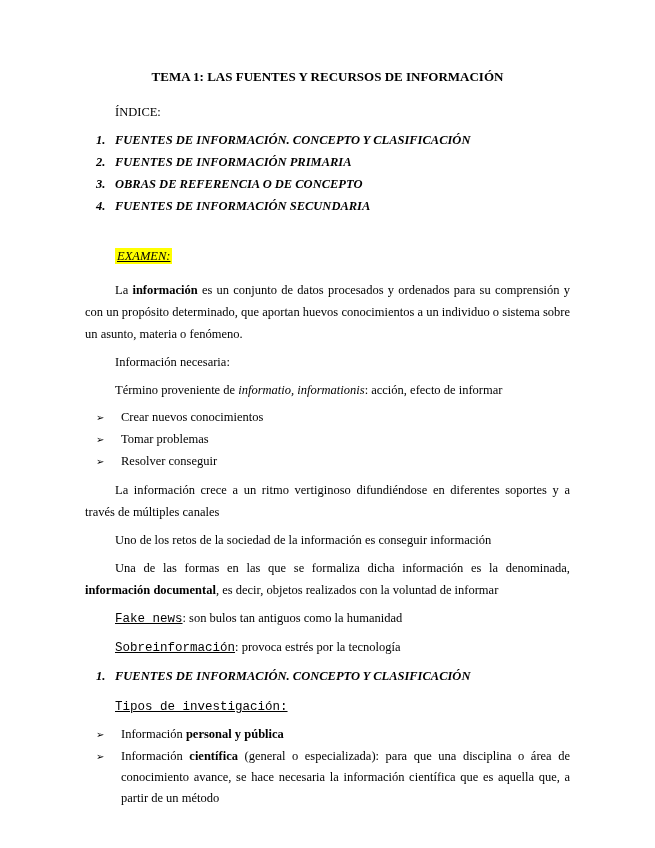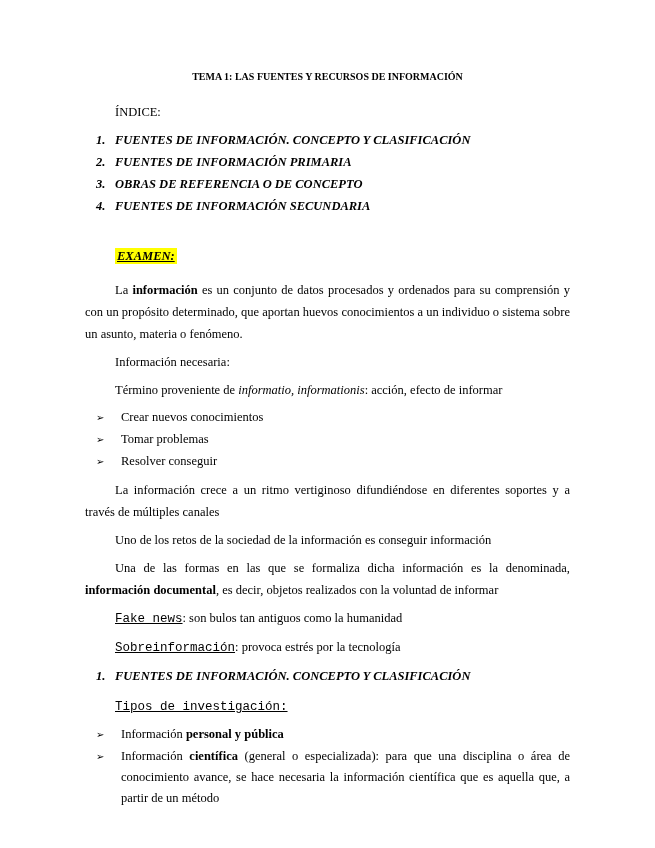--- a/index.html
+++ b/index.html
@@ -15,21 +15,21 @@
     box-sizing: border-box;
     padding: 66px 85px 40px 85px;
     font-family: "Liberation Serif", serif;
     font-size: 12.5px;
     color: #000000;
     overflow: hidden;
   }
   .doc-title {
     text-align: center;
     font-weight: bold;
-    font-size: 10px;
+    font-size: 13px;
     line-height: 22px;
     margin: 0 0 13px 0;
   }
   .plain {
     padding-left: 30px;
     line-height: 22px;
     margin: 0 0 6px 0;
     font-family: Liberation Serif, serif;
   }
   .olist {
@@ -46,21 +46,21 @@
     flex: none;
     width: 19px;
   }
   .examen-wrap {
     margin: 28px 0 12px 0;
     padding-left: 30px;
     line-height: 22px;
   }
   .examen {
     background: var(--hl, #ffff00);
-    font-weight: bold;
+    font-weight: normal;
     font-style: italic;
     text-decoration: underline;
     padding: 1px 2px;
   }
   .para {
     text-indent: 30px;
     text-align: justify;
     line-height: 22px;
     margin: 0 0 6px 0;
   }

